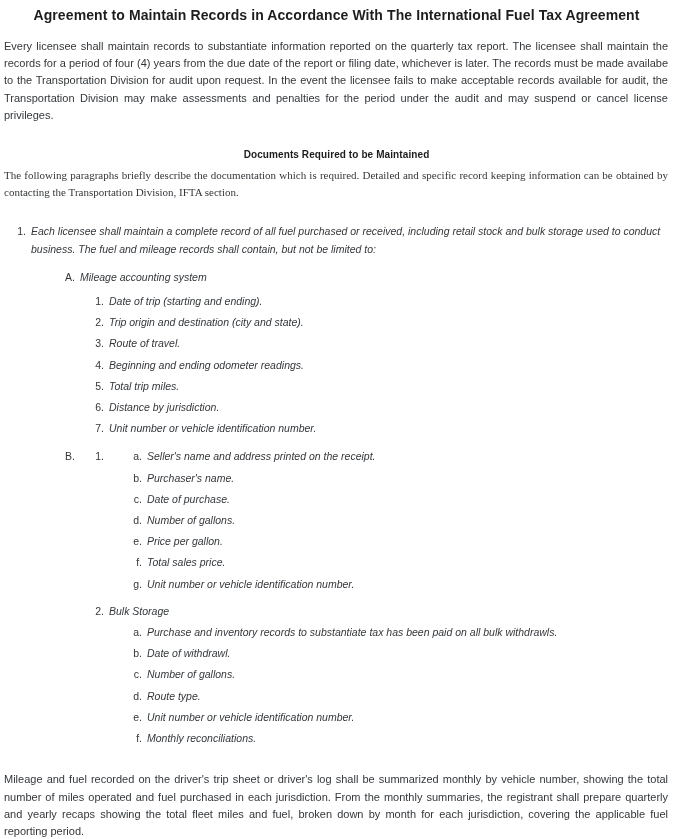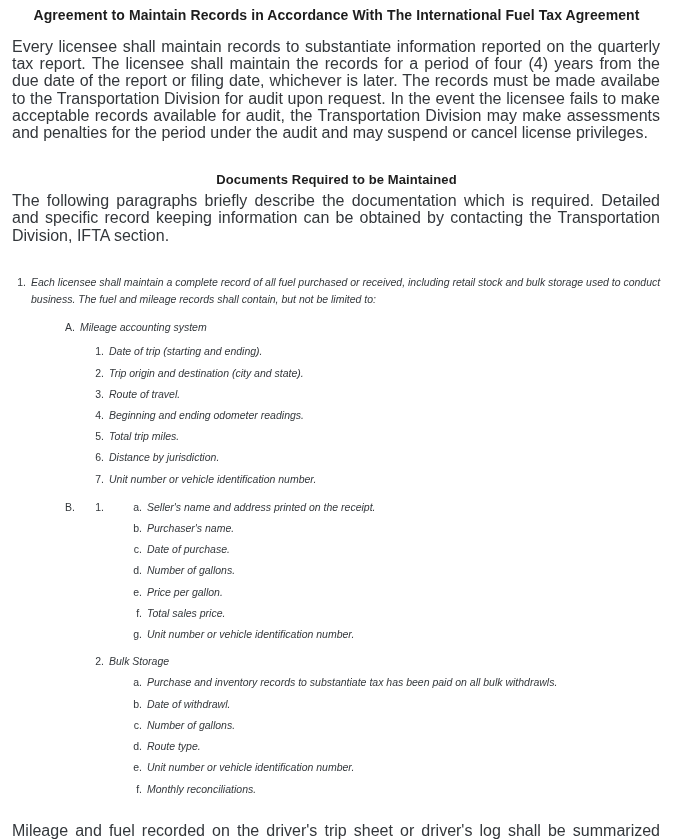--- a/index.html
+++ b/index.html
@@ -29,41 +29,41 @@
   .doc-title {
     font-size: 14px;
     font-weight: bold;
     text-align: center;
     color: #1d1d1d;
     margin: 8px 0 0 0;
     letter-spacing: 0.1px;
     line-height: 14px;
   }
   .section-heading {
-    font-size: 13px;
+    font-size: 10px;
     font-weight: bold;
     text-align: center;
     color: #1d1d1d;
     margin: 0;
     line-height: 14px;
     letter-spacing: 0.1px;
   }
 
   
   .body-para {
-    font-size: 16px;
+    font-size: 11px;
     line-height: 17.2px;
     color: #33373b;
-    margin: 8px;
+    margin: 0;
     text-align: justify;
     text-justify: inter-word;
     padding-right: 1px;
   }
   .intro-para { margin-top: 16px; }
-  .lead-para  { margin-top: 5px; }
+  .lead-para  { margin-top: 5px; font-family: Liberation Serif, serif; }
   .closing-para { margin-top: 0; }
 
   
   .gap-heading { height: 24px; }
   .gap-list    { height: 22px; }
   .gap-closing { height: 20px; }
 
   
   ol.outline {
     list-style: none;

